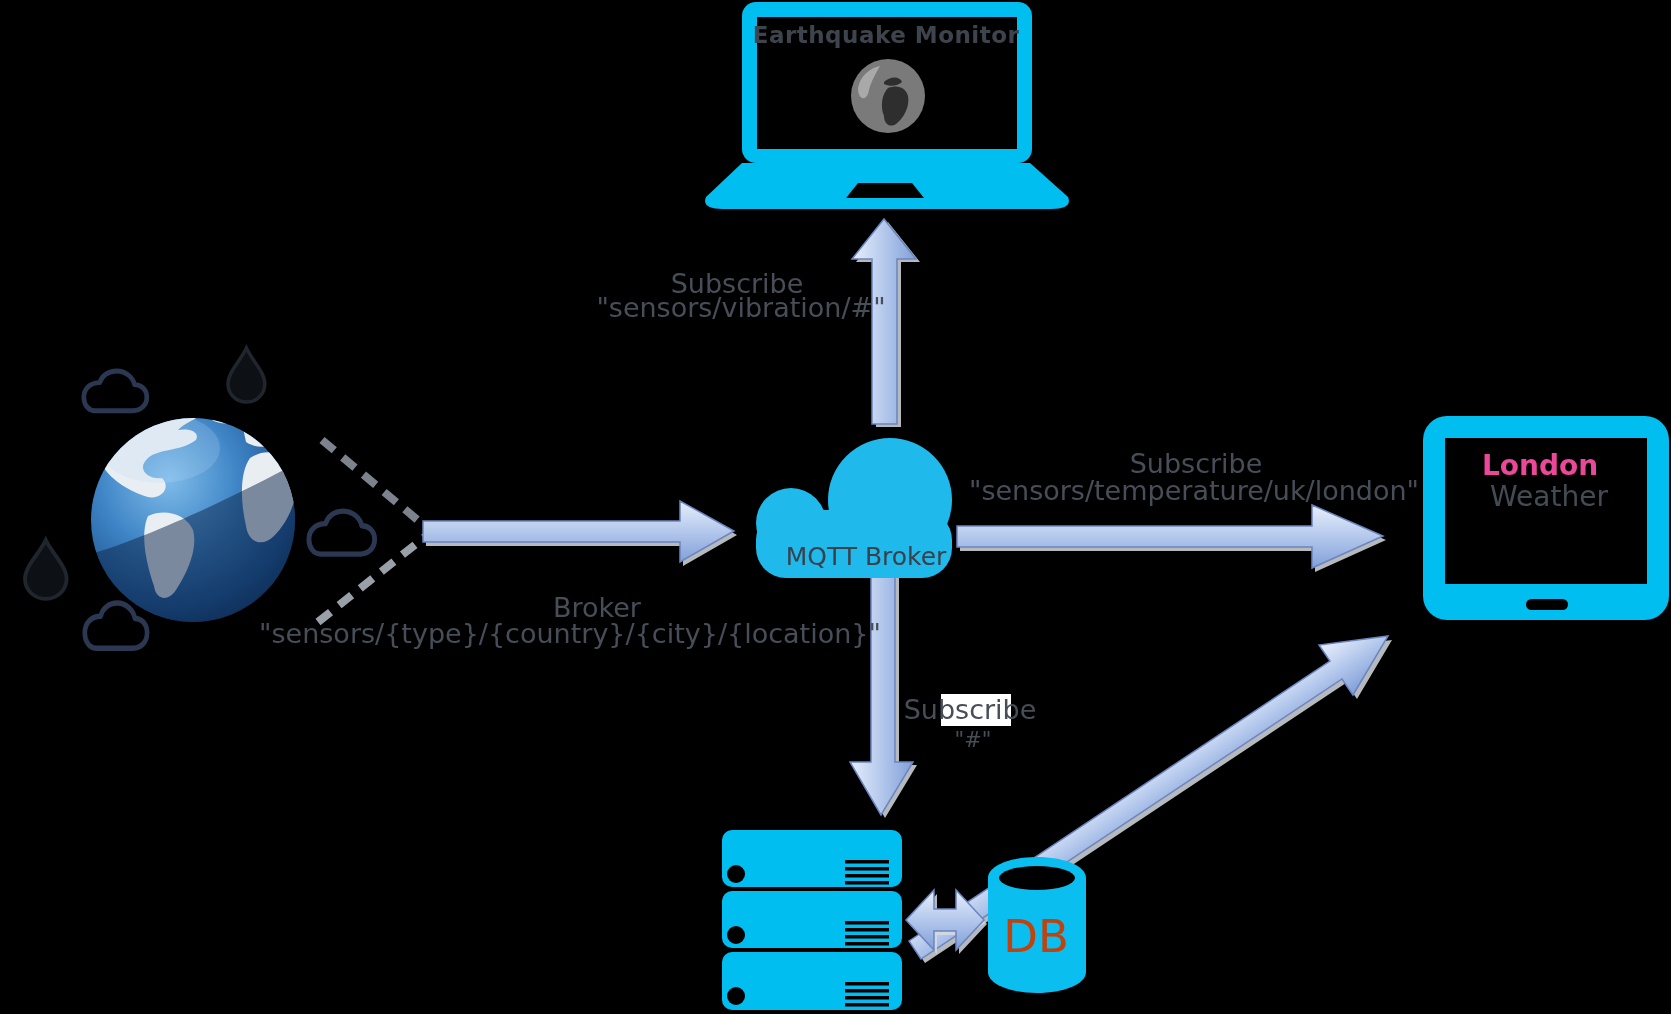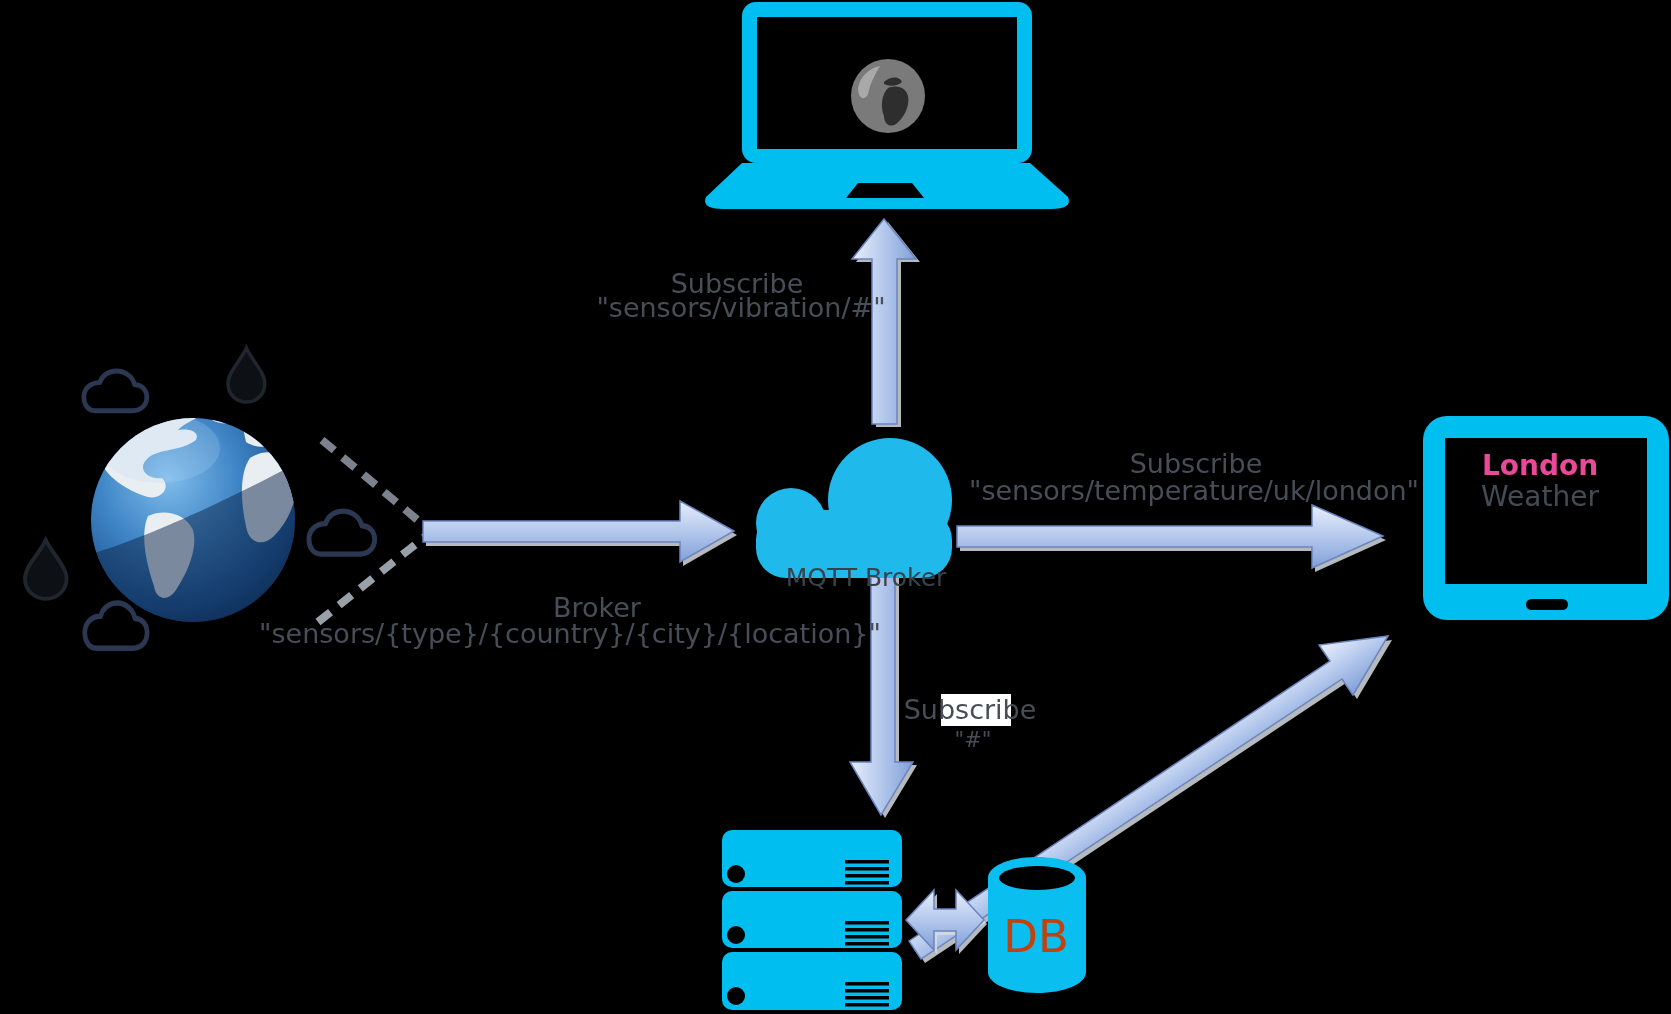--- a/index.html
+++ b/index.html
@@ -4,21 +4,21 @@
 <style>
   html,body{margin:0;padding:0;background:#000;}
   #canvas{position:relative;width:1671px;height:1014px;background:#000;overflow:hidden;
           font-family:"DejaVu Sans","Liberation Sans",sans-serif;}
   svg{position:absolute;left:0;top:0;}
   .lbl{position:absolute;transform:translate(-50%,-50%);white-space:nowrap;
        color:#474E58;font-size:27px;line-height:1.2;}
   .eq-title{font-size:23px;font-weight:bold;color:#3E444D;letter-spacing:.5px;}
   .broker-lbl{font-size:25px;color:#39414B;}
   .london{font-size:28px;font-weight:bold;color:#ec4899;}
-  .weather{font-size:28px;color:#434B55;}
+  .weather{font-size:28px;color:#434B55;margin-left:9px;}
   .db-lbl{font-size:45px;color:#c2410c;}
   .hash{font-size:21px;}
   .whitebox{position:absolute;background:#ffffff;}
   .arrow-shadow{fill:#D6DADF;opacity:.85;}
   .arrow-body{stroke:#6B85BF;stroke-width:1.5;}
 </style>
 </head>
 <body>
 
 <div id="canvas">
@@ -182,25 +182,26 @@
       </g>
     </g>
   </g>
 
   <g>
     <path fill="#0ABEEF" d="M988,878 C988,866 1010,857 1037,857 C1064,857 1086,866 1086,878 L1086,972 C1086,984 1064,993 1037,993 C1010,993 988,984 988,972 Z"></path>
     <ellipse cx="1037" cy="878" rx="38" ry="12" fill="#000"></ellipse>
   </g>
 </svg>
 
+<div class="lbl eq-title" style="left:886px;top:36px;">Earthquake Monitor</div>
 
 <div class="lbl" style="left:737px;top:284px;">Subscribe</div>
 <div class="lbl" style="left:741px;top:308px;">"sensors/vibration/#"</div>
 
-<div class="lbl broker-lbl" style="left:866px;top:578px;">MQTT Broker</div>
+<div class="lbl broker-lbl" style="left:866px;top:557px;">MQTT Broker</div>
 
 <div class="lbl" style="left:1196px;top:464px;">Subscribe</div>
 <div class="lbl" style="left:1194px;top:491px;">"sensors/temperature/uk/london"</div>
 
 <div class="lbl" style="left:597px;top:608px;">Broker</div>
 <div class="lbl" style="left:570px;top:634px;">"sensors/{type}/{country}/{city}/{location}"</div>
 
 <div class="whitebox" style="left:941px;top:694px;width:70px;height:32px;"></div>
 <div class="lbl" style="left:970px;top:710px;">Subscribe</div>
 <div class="lbl hash" style="left:973px;top:741px;">"#"</div>

